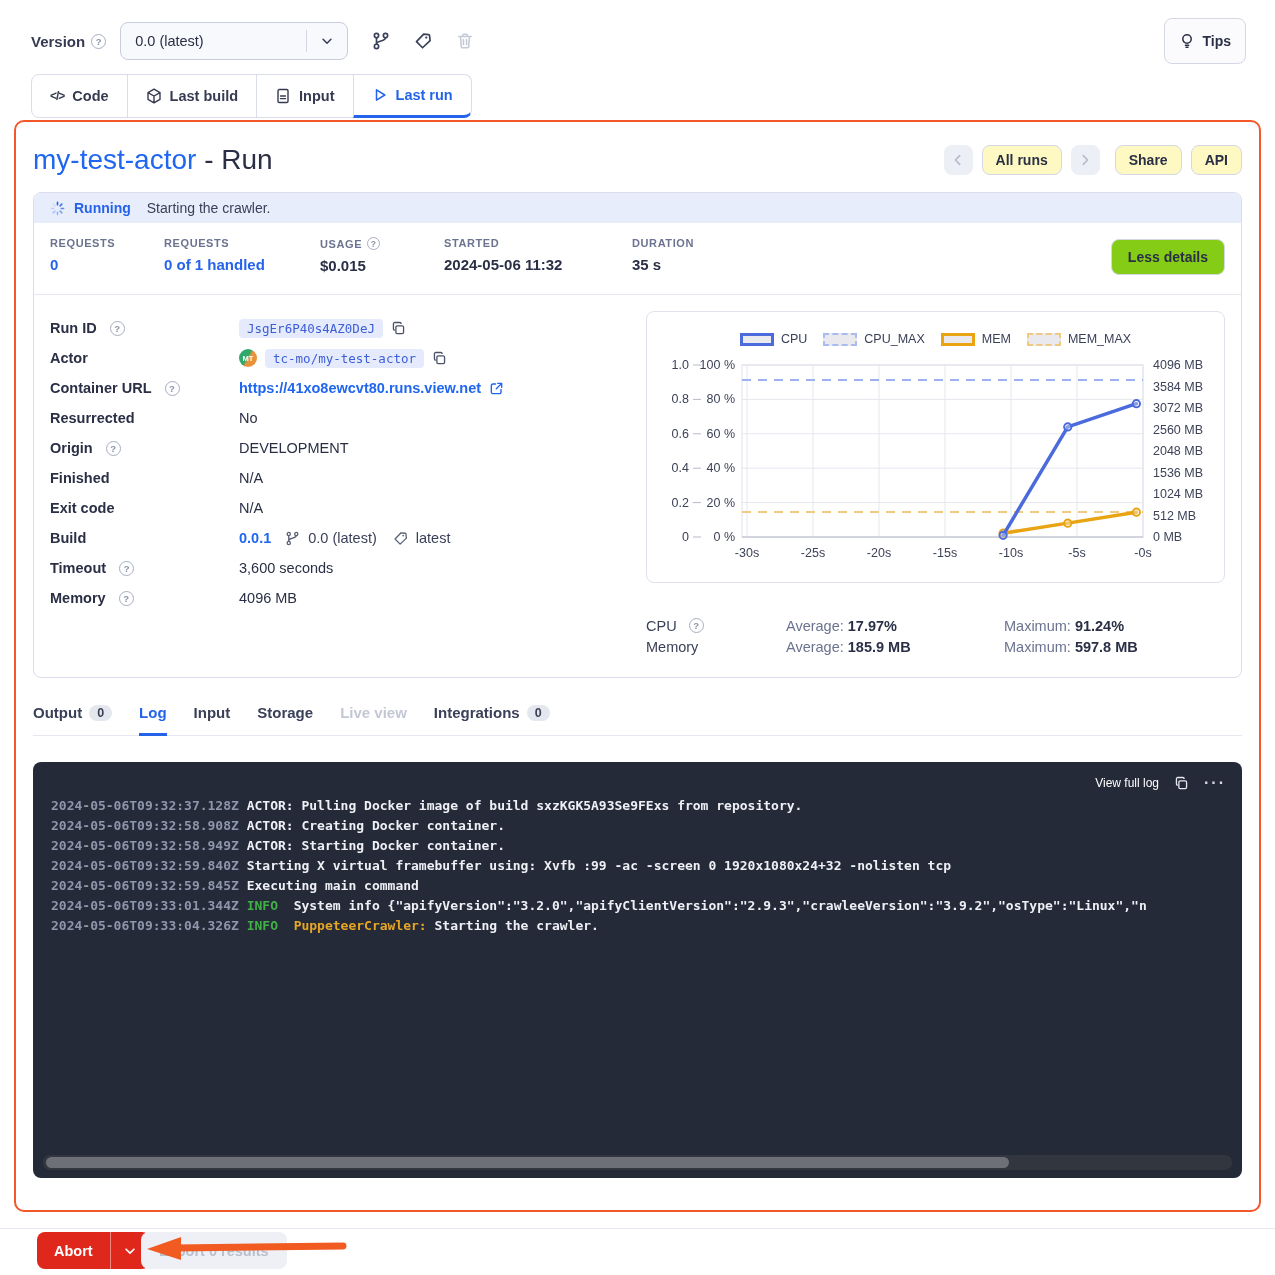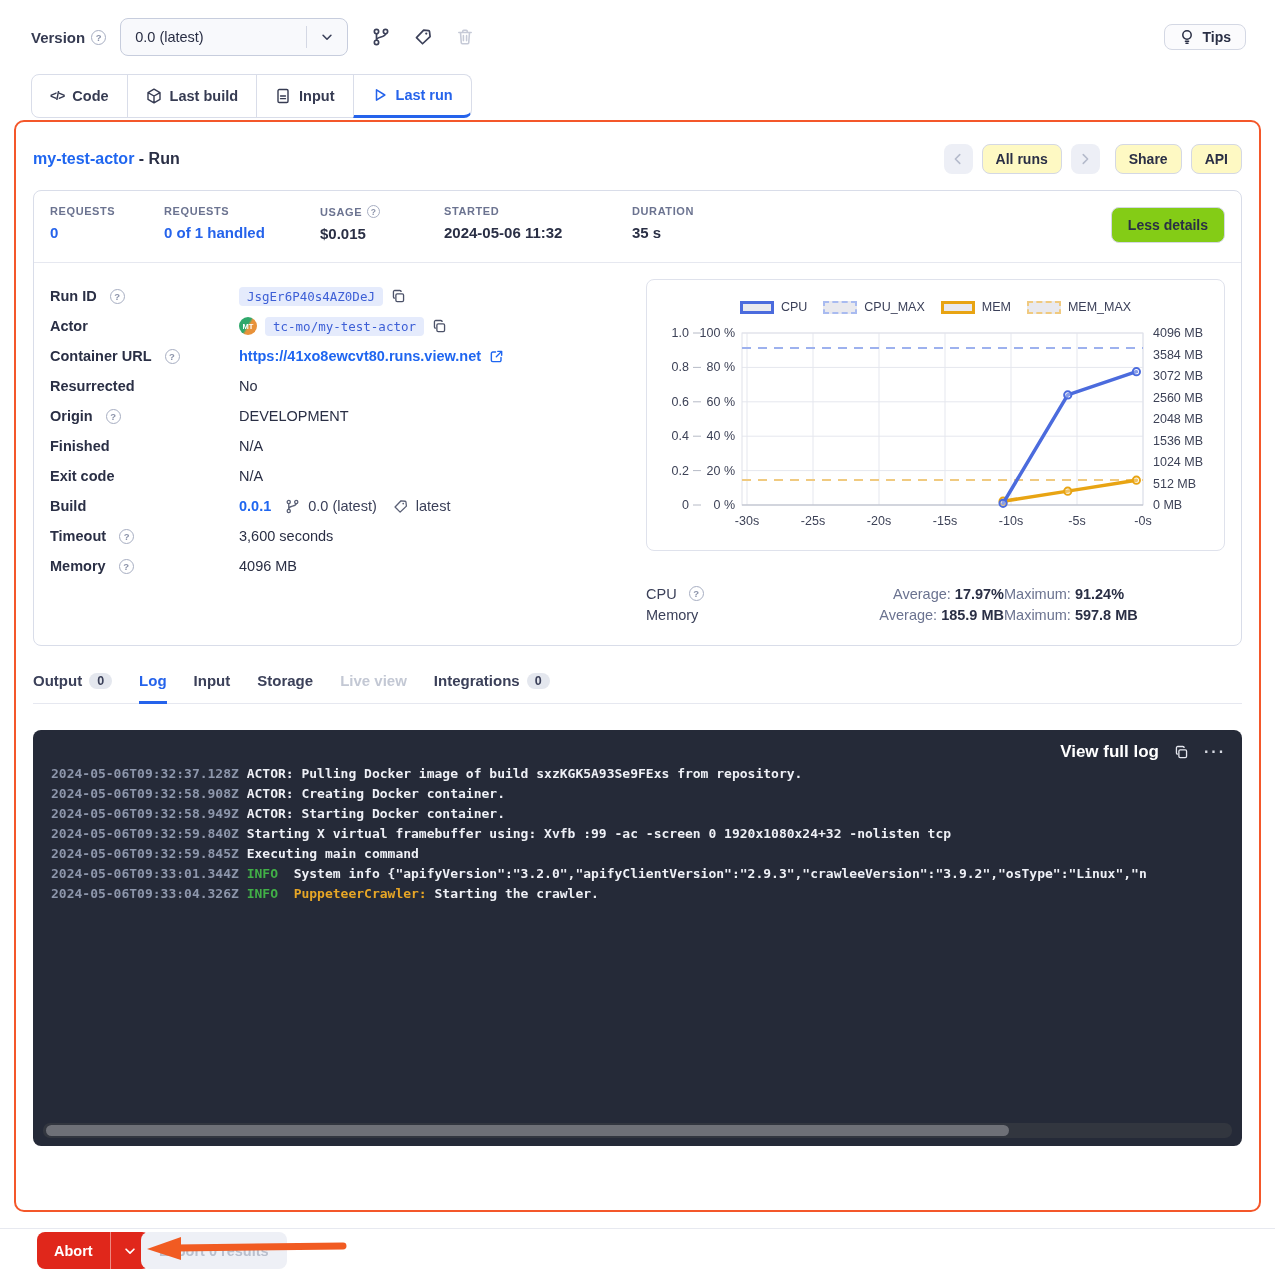--- a/index.html
+++ b/index.html
@@ -7,34 +7,34 @@
 
   
   .topbar { position:absolute; left:31px; top:18px; right:29px; display:flex; align-items:center; }
   .version-label { font-size:15px; font-weight:700; color:#363b52;text-align:right; }
   .help-ic { display:inline-flex; align-items:center; justify-content:center; width:15px; height:15px; border:1.3px solid #a7aec2; border-radius:50%; color:#8a92a9; font-size:9.5px; font-weight:700; margin-left:6px; flex:none; }
   .version-select { margin-left:14px; width:228px; height:38px; background:#f8f9fc; border:1px solid #c7cddd; border-radius:8px; display:flex; align-items:center; padding:0 0 0 14px; font-size:14.5px; color:#2a2f45; cursor:pointer; }
   .version-select .grow { flex:1; }
   .version-select .vdiv { width:1px; height:22px; background:#d4d8e4; }
   .version-select .chev { width:40px; display:flex; align-items:center; justify-content:center; }
   .tool-ic { margin-left:24px; display:inline-flex; cursor:pointer; }
-  .tips-btn { margin-left:auto; height:26px; border:1px solid #d4d8e4; border-radius:8px; background:#fbfbfd; display:flex; align-items:center; gap:7px; padding:0 14px; font-size:14px; font-weight:700; color:#2a2f45; cursor:pointer; }
+  .tips-btn { margin-left:auto; height:46px; border:1px solid #d4d8e4; border-radius:8px; background:#fbfbfd; display:flex; align-items:center; gap:7px; padding:0 14px; font-size:14px; font-weight:700; color:#2a2f45; cursor:pointer; }
 
   
   .actor-tabs { position:absolute; left:31px; top:74px; display:flex; }
   .atab { height:44px; background:#fff; border:1px solid #d9dde9; display:flex; align-items:center; gap:8px; padding:0 18px; font-size:14.5px; font-weight:700; color:#363b52; margin-left:-1px; cursor:pointer; }
   .atab:first-child { border-radius:8px 0 0 8px; margin-left:0; }
   .atab:last-child { border-radius:0 8px 8px 0; }
   .atab.active { color:#2563eb; border-bottom:3px solid #2563eb; }
   .code-glyph { font-size:12px; font-weight:700; letter-spacing:-1px; }
 
   
   .main-panel { position:absolute; left:14px; top:120px; width:1247px; height:1092px; border:2px solid #f4572a; border-radius:10px; background:#fff; padding:0 17px; }
   .panel-header { margin-top:22px; display:flex; align-items:center; }
-  .page-title { font-size:16px; font-weight:700; }
+  .page-title { font-size:28px; font-weight:400; }
   .page-title .actor-link { color:#1f66f0; cursor:pointer; }
   .header-actions { margin-left:auto; display:flex; align-items:center; gap:9px; }
   .hbtn { height:30px; border:1px solid #d4d8e4; border-radius:8px; background:#fef9c3; padding:0 13px; font-size:14px; font-weight:700; color:#2a2f45; display:flex; align-items:center; cursor:pointer; }
   .hbtn.nav { border:none; background:#edeff6; width:29px; justify-content:center; padding:0; color:#b4bacb; font-size:15px; cursor:default; }
 
   
   .status-card { margin-top:16px; border:1px solid #d9dde9; border-radius:8px; }
   .banner { background:#e8edfb; border-radius:8px 8px 0 0; display:flex; align-items:center; gap:9px; padding:7px 16px; font-size:14px; }
   .banner .state { color:#2563eb; font-weight:700; }
   .banner .msg { color:#3b4059; margin-left:7px; }
@@ -50,21 +50,21 @@
   .details-col { flex:1; padding-top:2px; }
   .detail-row { display:flex; align-items:center; height:30px; }
   .detail-label { width:189px; font-size:14.5px; font-weight:700; color:#2a2f45; display:flex; align-items:center; gap:7px; }
   .detail-value { display:flex; align-items:center; gap:8px; font-size:14.5px; color:#2a2f45; }
   .pill { font-family:"DejaVu Sans Mono", monospace; font-size:12.5px; color:#3d5fd6; background:#e5ebfc; border-radius:4px; padding:2px 8px; }
   .link { color:#1f66f0; font-weight:600; text-decoration:none; cursor:pointer; }
   .avatar { width:18px; height:18px; border-radius:50%; background:linear-gradient(120deg,#2fa86b 45%,#e8923a 55%); color:#fff; font-size:7.5px; font-weight:700; display:flex; align-items:center; justify-content:center; }
   .muted { color:#3b4059; }
 
   
-  .chart-col { width:579px;text-align:right; }
+  .chart-col { width:579px; }
   .chart-card { width:579px; height:272px; border:1px solid #dfe2ec; border-radius:8px; position:relative; }
   .legend { position:absolute; top:20px; left:0; right:0; display:flex; justify-content:center; gap:16px; align-items:center; z-index:2; }
   .leg-item { display:flex; align-items:center; gap:7px; font-size:12.5px; color:#3b4059; }
   .leg-box { width:34px; height:13px; background:#e9e9ee; }
   .resources { margin-top:32px; font-size:14.5px; }
   .res-row { display:flex; height:21px; align-items:center; }
   .res-name { width:140px; color:#3b4059; display:flex; align-items:center; gap:6px; }
   .res-avg { width:218px; color:#6b7390; }
   .res-max { color:#6b7390; }
   .res-avg b, .res-max b { color:#2a2f45; font-weight:700; margin-left:4px; }
@@ -72,21 +72,21 @@
   
   .run-tabs { margin-top:26px; display:flex; gap:27px; border-bottom:1px solid #e6e8f0; }
   .rtab { display:flex; align-items:center; gap:7px; padding-bottom:12px; font-size:15px; font-weight:600; color:#3b4059; cursor:pointer; border-bottom:3px solid transparent; margin-bottom:-1px; }
   .rtab.active { color:#2563eb; border-bottom-color:#2563eb; }
   .rtab.disabled { color:#c3c8d4; cursor:default; }
   .badge { background:#e4e7ee; color:#3b4059; border-radius:10px; font-size:12.5px; font-weight:600; padding:1px 8px; }
 
   
   .log-panel { margin-top:26px; height:416px; background:#252a38; border-radius:8px; position:relative; overflow:hidden; }
   .log-head { position:absolute; top:12px; right:16px; display:flex; align-items:center; gap:15px; z-index:2; }
-  .log-head .vfl { color:#fff; font-size:17px; font-weight:700; cursor:pointer; }
+  .log-head .vfl { color:#fff; font-size:12px; font-weight:400; cursor:pointer; }
   .log-head .dots { color:#d6d9e2; font-size:16px; font-weight:700; cursor:pointer; letter-spacing:2px; }
   .log-lines { position:absolute; left:18px; right:0; top:34px; font-family:"DejaVu Sans Mono", monospace; font-size:13px; font-weight:700; line-height:20px; white-space:pre; overflow:hidden; }
   .seg-ts { color:#8d96ab; }
   .seg-msg { color:#eef0f6; }
   .seg-info { color:#41b047; }
   .seg-crawler { color:#e7a626; }
   .log-scrollbar { position:absolute; left:10px; right:10px; bottom:8px; height:15px; background:#32363f; border-radius:7px; }
   .log-thumb { position:absolute; left:3px; top:2px; bottom:2px; width:81%; background:#6e7077; border-radius:6px; cursor:grab; }
 
   
@@ -195,20 +195,38 @@
         <svg class="ic" width="14" height="14" viewBox="0 0 16 16">
             <path d="M6 3l5 5-5 5" fill="none" stroke="#b4bacb" stroke-width="1.8" stroke-linecap="round" stroke-linejoin="round"></path>
           </svg>
       </button>
       <button class="hbtn" style="margin-left:6px">Share</button>
       <button class="hbtn">API</button>
     </div>
   </div>
 
   <div class="status-card">
+    <div class="banner">
+      <span>
+        <svg class="ic" width="15" height="15" viewBox="0 0 16 16">
+          <g stroke="#2563eb" stroke-width="1.7" stroke-linecap="round">
+            <line x1="8" y1="1.5" x2="8" y2="4" opacity="1"></line>
+            <line x1="12.6" y1="3.4" x2="10.8" y2="5.2" opacity=".85"></line>
+            <line x1="14.5" y1="8" x2="12" y2="8" opacity=".7"></line>
+            <line x1="12.6" y1="12.6" x2="10.8" y2="10.8" opacity=".55"></line>
+            <line x1="8" y1="14.5" x2="8" y2="12" opacity=".4"></line>
+            <line x1="3.4" y1="12.6" x2="5.2" y2="10.8" opacity=".3"></line>
+            <line x1="1.5" y1="8" x2="4" y2="8" opacity=".2"></line>
+            <line x1="3.4" y1="3.4" x2="5.2" y2="5.2" opacity=".12"></line>
+          </g>
+        </svg>
+      </span>
+      <span class="state">Running</span>
+      <span class="msg">Starting the crawler.</span>
+    </div>
 
     <div class="stats-row">
       <div class="stat" style="width:70px">
         <div class="stat-label">REQUESTS</div>
         <div class="stat-value blue">0</div>
       </div>
       <div class="stat" style="width:112px">
         <div class="stat-label">REQUESTS</div>
         <div class="stat-value blue">0 of 1 handled</div>
       </div>

